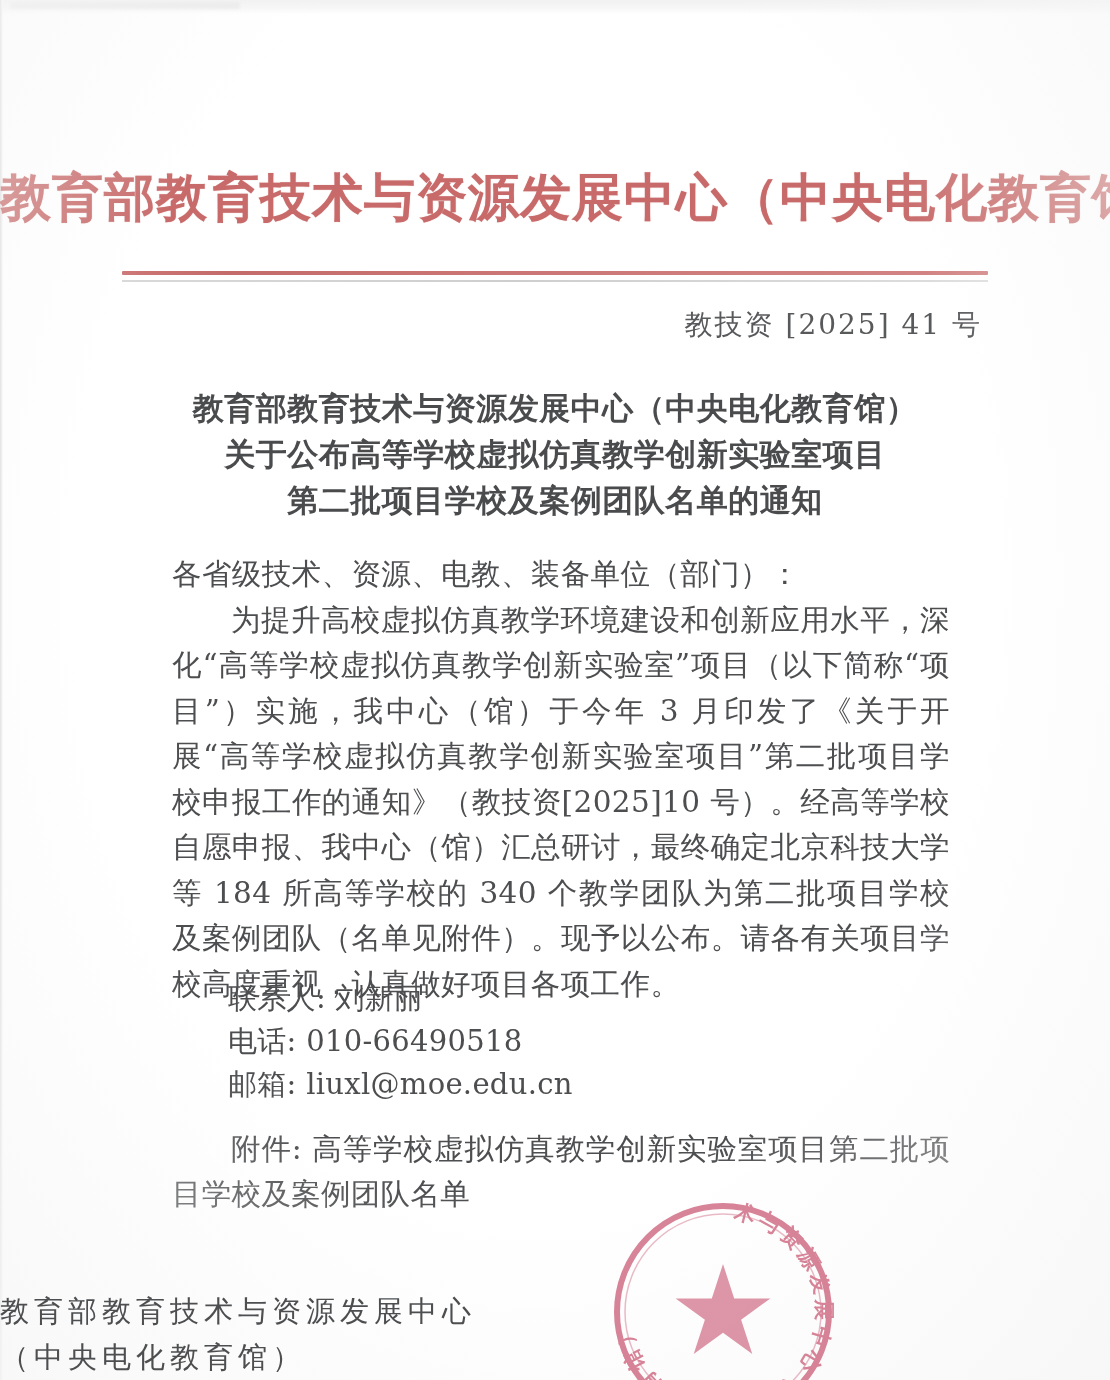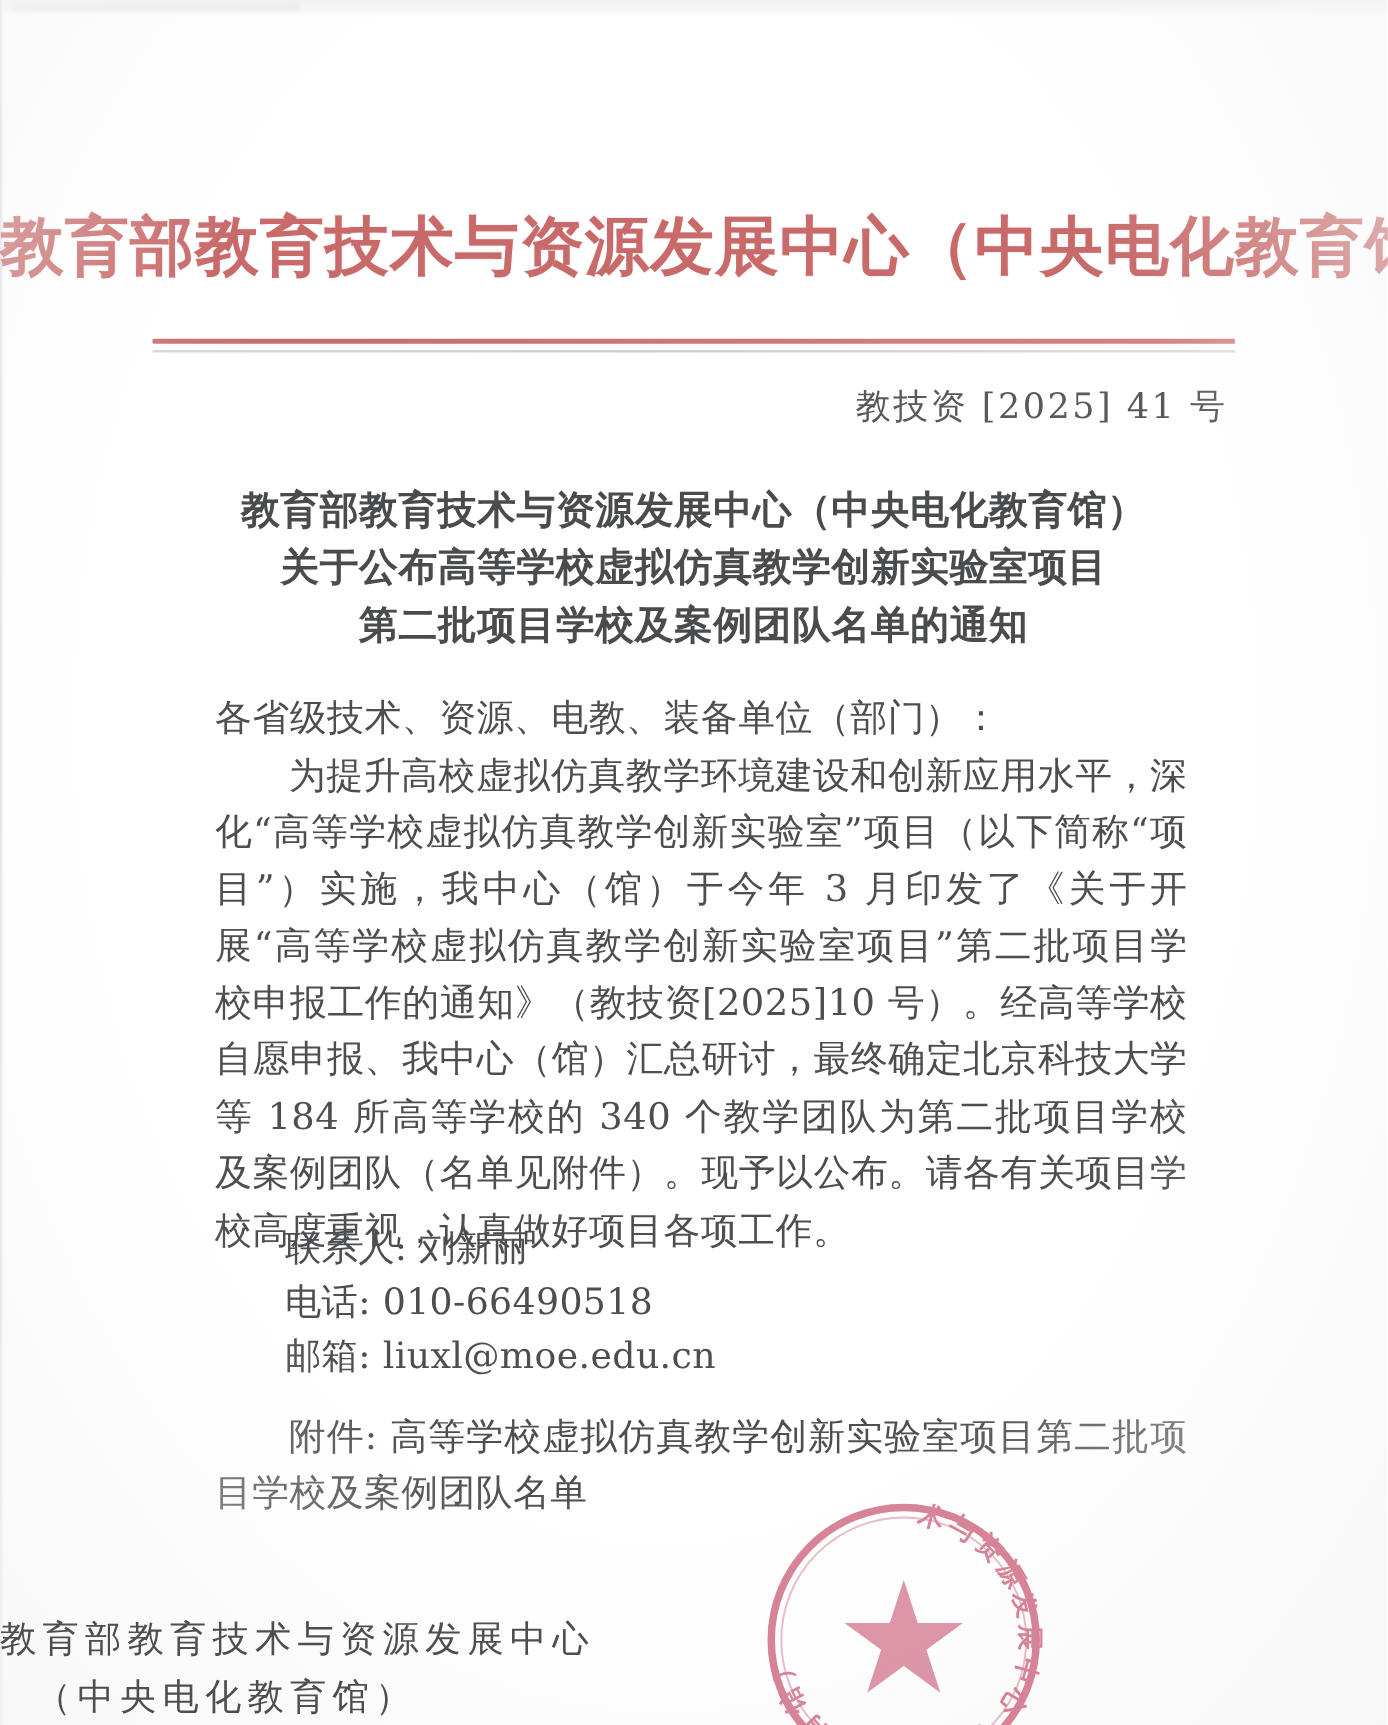--- a/index.html
+++ b/index.html
@@ -168,21 +168,21 @@
     left: 0;
     width: 1110px;
     text-align: left;
     color: #4d4e50;
     font-size: 29px;
     line-height: 46px;
     letter-spacing: 5px;
     z-index: 4;
   }
   .sig-line { display: block; white-space: nowrap; }
-  .sig-line-2 { letter-spacing: 5px; padding-left: 28px; }
+  .sig-line-2 { letter-spacing: 5px; }
 
   
   .seal {
     position: absolute;
     top: 1186px;
     left: 597px;
     width: 252px;
     height: 252px;
     z-index: 2;
     opacity: .62;

